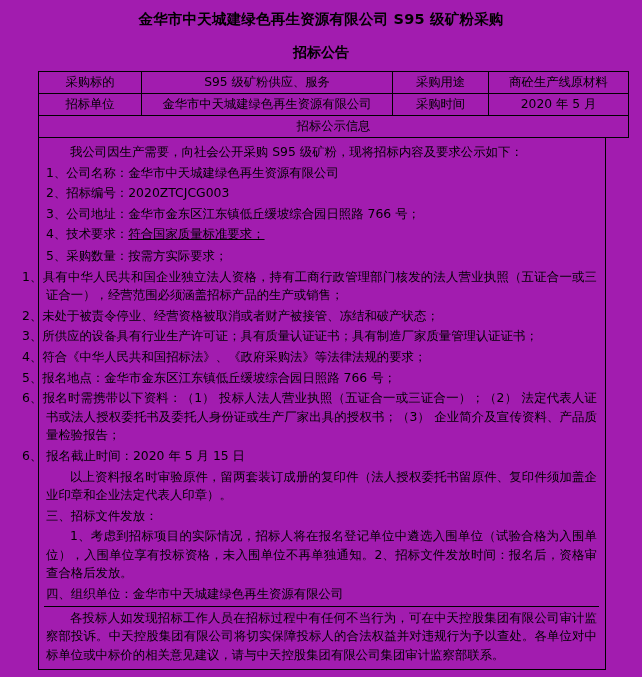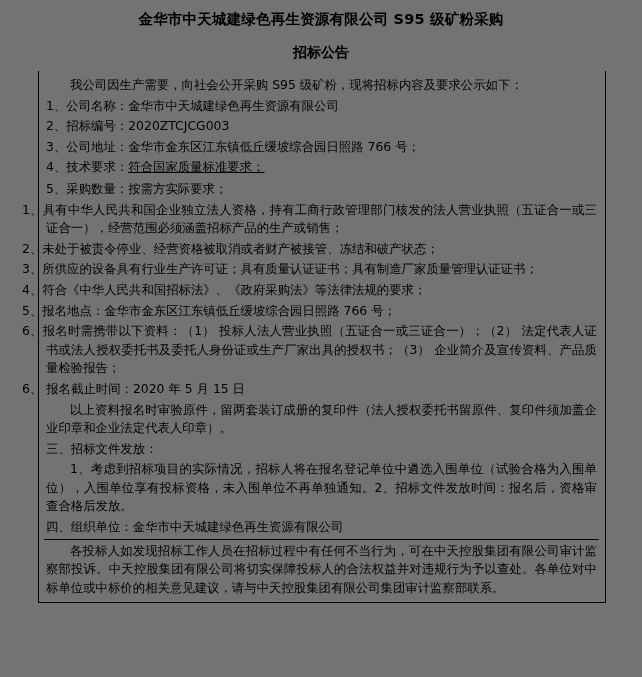--- a/index.html
+++ b/index.html
@@ -11,21 +11,21 @@
     width: 642px;
     height: 677px;
     font-family: "DejaVu Sans", "Liberation Sans", sans-serif;
     color: #000000;
     overflow: hidden;
   }
   .page {
     position: relative;
     width: 642px;
     height: 677px;
-    background: #737373;
+    background: #a21caf;
   }
 
   
   .title-main {
     text-align: center;
     font-size: 14.5px;
     font-weight: bold;
     letter-spacing: 0.2px;
     padding-top: 9px;
     line-height: 20px;
@@ -108,20 +108,41 @@
   .sp-w { display: inline-block; width: 14px; }
 </style>
 </head>
 <body>
 
 <div class="page">
 
   <div class="title-main">金华市中天城建绿色再生资源有限公司 S95 级矿粉采购</div>
   <div class="title-sub">招标公告</div>
 
+  <div class="tbl-wrap">
+    <table class="info">
+      <tbody>
+          <tr>
+        <td class="c1">采购标的</td>
+        <td class="c2">S95 级矿粉供应、服务</td>
+        <td class="c3">采购用途</td>
+        <td class="c4">商砼生产线原材料</td>
+      </tr>
+      <tr>
+        <td class="c1">招标单位</td>
+        <td class="c2">金华市中天城建绿色再生资源有限公司</td>
+        <td class="c3">采购时间</td>
+        <td class="c4">2020 年 5 月</td>
+      </tr>
+      <tr>
+        <td class="fullrow" colspan="4">招标公示信息</td>
+      </tr>
+    </tbody>
+      </table>
+  </div>
 
   <div class="body-box">
     <div class="body-inner">
 
       <p class="ln ind-2">我公司因生产需要，向社会公开采购 S95 级矿粉，现将招标内容及要求公示如下：</p>
 
       <p class="ln sub">1、公司名称：金华市中天城建绿色再生资源有限公司</p>
       <p class="ln sub">2、招标编号：2020ZTCJCG003</p>
       <p class="ln sub">3、公司地址：金华市金东区江东镇低丘缓坡综合园日照路 766 号；</p>
       <p class="ln sub"><span>4、技术要求：</span><span class="underline">符合国家质量标准要求；</span></p>

